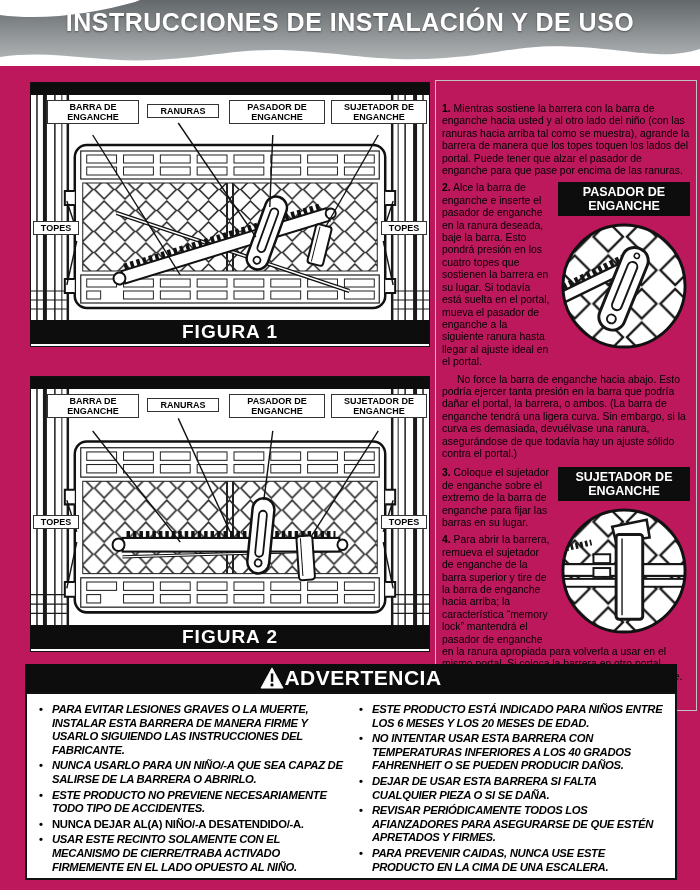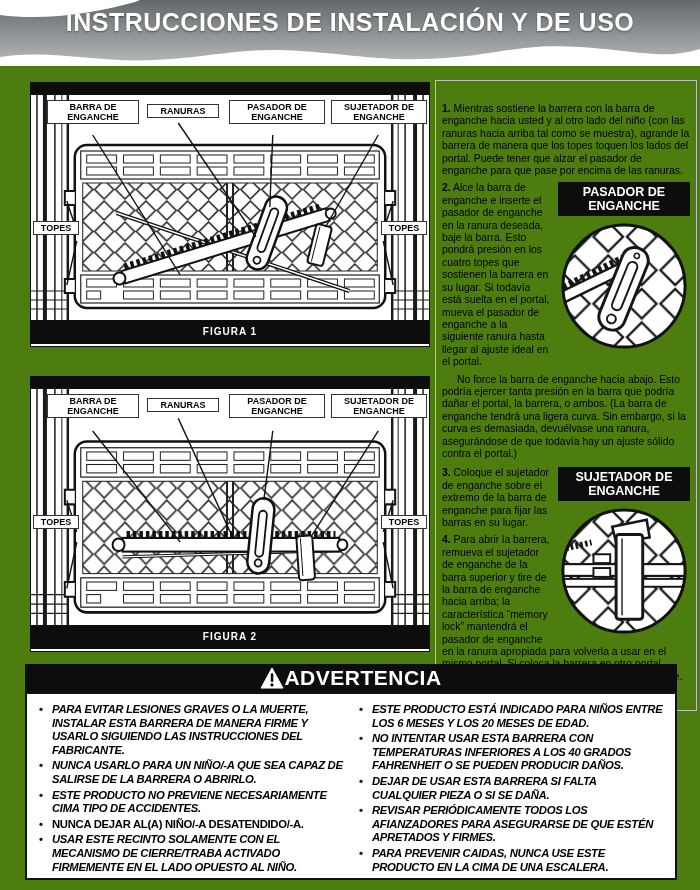--- a/index.html
+++ b/index.html
@@ -1,36 +1,36 @@
 <!DOCTYPE html>
 <html><head>
 <meta charset="utf-8">
 <style>
   html,body{margin:0;padding:0;background:#e8e8e8;}
-  .page{position:relative;width:700px;height:890px;background:#4d7c0f;overflow:hidden;
+  .page{position:relative;width:700px;height:890px;background:#be185d;overflow:hidden;
         font-family:"Liberation Sans","DejaVu Sans",sans-serif;color:#000;}
 
   
   .banner{position:absolute;left:0;top:0;width:700px;height:66px;}
   .banner svg{position:absolute;left:0;top:0;width:700px;height:66px;}
   .banner-title{position:absolute;left:0;top:8px;width:100%;text-align:center;
       font-size:25px;font-weight:bold;color:#fff;letter-spacing:.5px;
       text-shadow:0 1px 2px rgba(0,0,0,.45);}
 
   
   .fig-box{position:absolute;left:30px;width:400px;border:1.5px solid #111;background:#fff;box-sizing:border-box;}
   .fig1{top:82px;height:265px;}
   .fig2{top:376px;height:276px;}
   .fig-topbar{height:12px;background:#0d0d0d;}
   .fig-canvas{position:relative;width:100%;}
   .fig1 .fig-canvas{height:225px;}
   .fig2 .fig-canvas{height:236px;}
   .fig-canvas svg{position:absolute;left:0;top:0;width:100%;height:100%;}
   .fig-caption{height:24px;line-height:24px;background:#0d0d0d;color:#fff;text-align:center;
-      font-size:10px;font-weight:bold;letter-spacing:1px;}
+      font-size:19px;font-weight:bold;letter-spacing:1px;}
   .plabel{position:absolute;border:1px solid #333;background:#fff;text-align:center;
       font-size:9px;line-height:10px;font-weight:bold;padding:1px 2px;box-sizing:border-box;}
   .lb0{left:16px;top:5px;width:92px;text-align:center;}
   .lb1{left:116px;top:9px;width:72px;}
   .lb2{left:198px;top:5px;width:96px;}
   .lb3{left:300px;top:5px;width:96px;}
   .lbtl{left:2px;top:126px;width:46px;}
   .lbtr{right:2px;top:126px;width:46px;}
 
   
@@ -376,21 +376,21 @@
       <rect x="11.7" y="7" width="2.7" height="9.2" fill="#0d0d0d"></rect>
       <circle cx="13" cy="19.6" r="1.8" fill="#0d0d0d"></circle>
     </svg>
     <span>ADVERTENCIA</span>
   </div>
 
   <div class="warn-box">
     <ul class="warn-col">
       <li><span class="blt">•</span><span>PARA EVITAR LESIONES GRAVES O LA MUERTE, INSTALAR ESTA BARRERA DE MANERA FIRME Y USARLO SIGUIENDO LAS INSTRUCCIONES DEL FABRICANTE.</span></li>
       <li><span class="blt">•</span><span>NUNCA USARLO PARA UN NIÑO/-A QUE SEA CAPAZ DE SALIRSE DE LA BARRERA O ABRIRLO.</span></li>
-      <li><span class="blt">•</span><span>ESTE PRODUCTO NO PREVIENE NECESARIAMENTE CIMA TIPO DE ACCIDENTES.</span></li>
+      <li><span class="blt">•</span><span>ESTE PRODUCTO NO PREVIENE NECESARIAMENTE TODO TIPO DE ACCIDENTES.</span></li>
       <li><span class="blt">•</span><span class="upright">NUNCA DEJAR AL(A) NIÑO/-A DESATENDIDO/-A.</span></li>
       <li><span class="blt">•</span><span>USAR ESTE RECINTO SOLAMENTE CON EL MECANISMO DE CIERRE/TRABA ACTIVADO FIRMEMENTE EN EL LADO OPUESTO AL NIÑO.</span></li>
     </ul>
     <ul class="warn-col">
       <li><span class="blt">•</span><span>ESTE PRODUCTO ESTÁ INDICADO PARA NIÑOS ENTRE LOS 6 MESES Y LOS 20 MESES DE EDAD.</span></li>
       <li><span class="blt">•</span><span>NO INTENTAR USAR ESTA BARRERA CON TEMPERATURAS INFERIORES A LOS 40 GRADOS FAHRENHEIT O SE PUEDEN PRODUCIR DAÑOS.</span></li>
       <li><span class="blt">•</span><span>DEJAR DE USAR ESTA BARRERA SI FALTA CUALQUIER PIEZA O SI SE DAÑA.</span></li>
       <li><span class="blt">•</span><span>REVISAR PERIÓDICAMENTE TODOS LOS AFIANZADORES PARA ASEGURARSE DE QUE ESTÉN APRETADOS Y FIRMES.</span></li>
       <li><span class="blt">•</span><span>PARA PREVENIR CAIDAS, NUNCA USE ESTE PRODUCTO EN LA CIMA DE UNA ESCALERA.</span></li>
     </ul>

